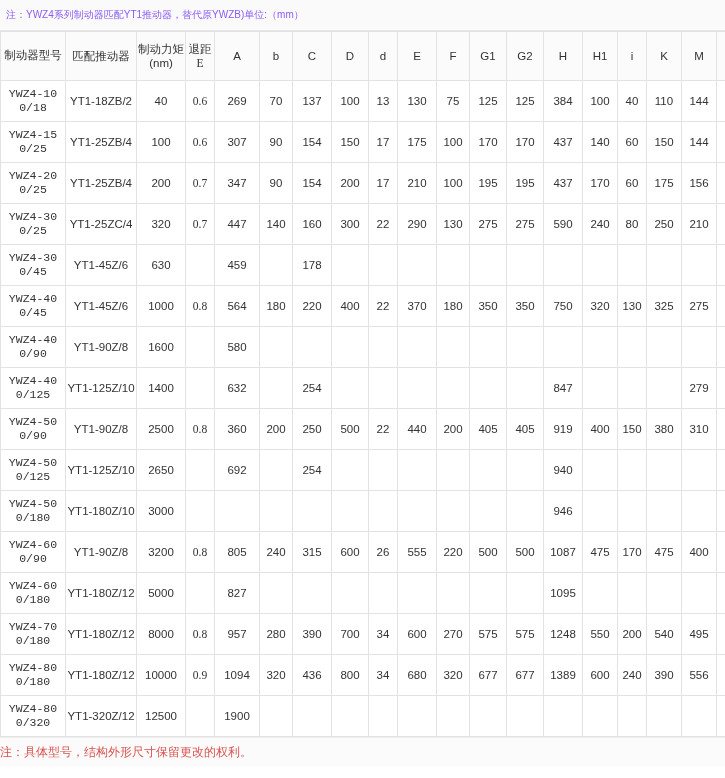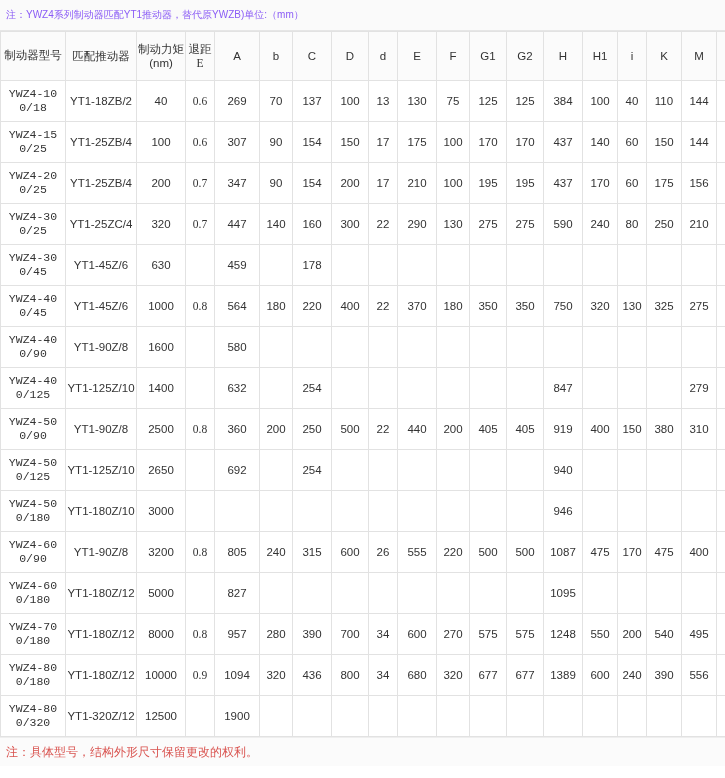--- a/index.html
+++ b/index.html
@@ -57,21 +57,20 @@
     background:#fbfbfb;
     font-weight:normal;
     height:46px;
     font-size:11.5px;
   }
   tbody td{height:38px;}
   td.model{font-size:11.5px;}
   .note-bottom{
     height:28px;
     line-height:28px;
-    padding-left:6px;
     font-size:12px;
     color:#d9534f;
     background:#fbfbfb;
     border-top:1px solid #eee;
   }
   .c0{width:62px;font-family:Liberation Mono, monospace;}
   .c1{width:68px;}
   .c2{width:46px;margin-top:29px;}
   .c3{width:26px;font-family:Liberation Serif, serif;}
   .c4{width:42px;}

